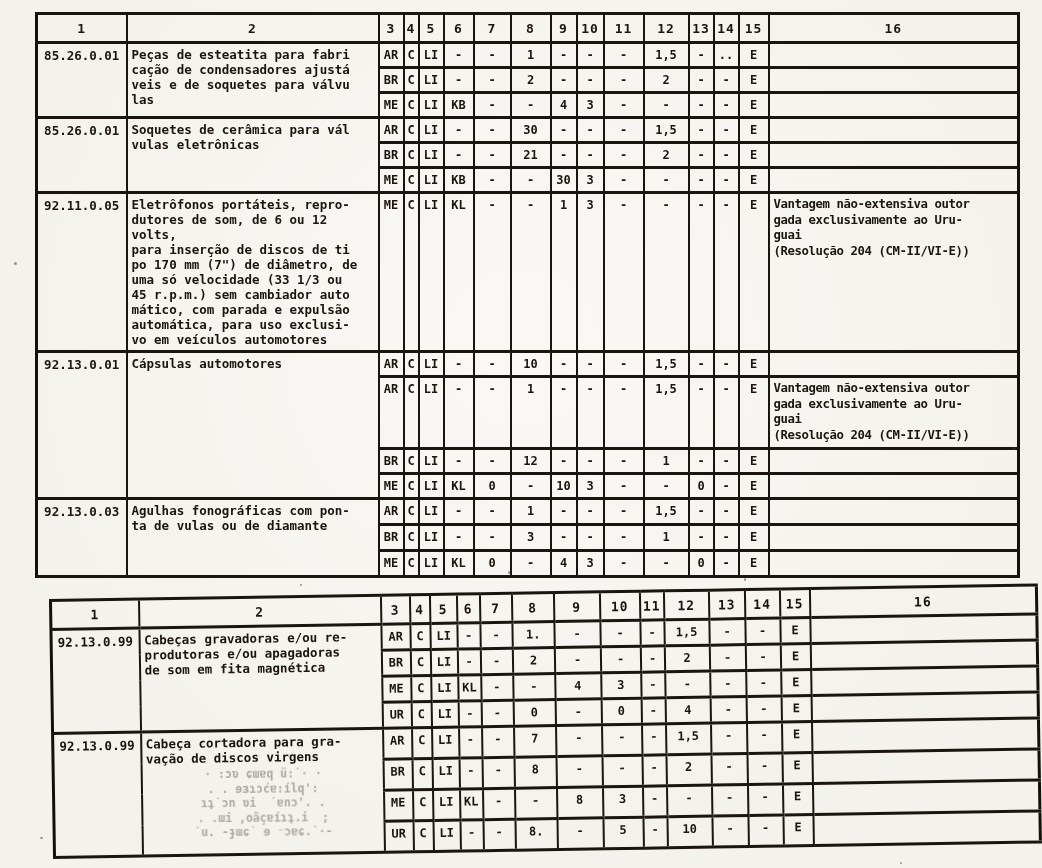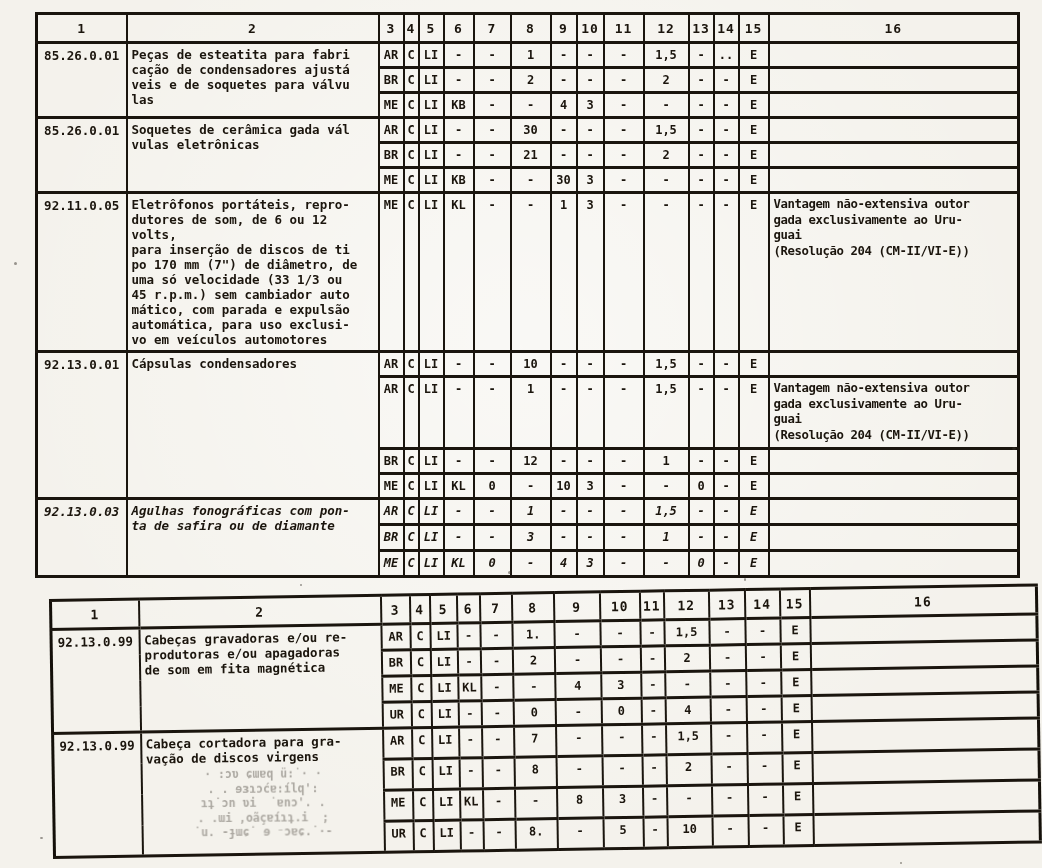--- a/index.html
+++ b/index.html
@@ -30,21 +30,21 @@
     font-size:13px;text-align:center;vertical-align:middle;height:24px;
     letter-spacing:1px;
   }
   td.code{font-size:12.5px;text-align:center;padding-top:4px;}
   td.desc{font-size:12.5px;line-height:15px;white-space:pre-line;padding:3px 4px;}
   td.val{font-size:12px;text-align:center;padding-top:4px;white-space:nowrap;overflow:hidden;}
   td.note{font-size:12.3px;line-height:15.5px;white-space:pre-line;padding:3px 4px;letter-spacing:-0.4px;}
   #t1 tr.std{height:25px;}
   #t1 tr.tall-note{height:72px;}
   #t1 tr.tall-desc{height:148px;}
-  #t1 tr.b4{height:26px;font-style:italic;}
+  #t1 tr.b4{height:26px;}
   #t2 tr.b0{height:26px;}
   #t2 tr.b1{height:31px;}
   .ghost{
     margin-top:2px;
     font-family:"DejaVu Sans Mono", monospace;
     font-size:11.5px;line-height:14.5px;
     color:#4a443c;opacity:.42;filter:blur(.4px);
     text-align:center;transform:rotate(.4deg);
     white-space:pre;
   }
@@ -142,21 +142,21 @@
           <td class="val">3</td>
           <td class="val">-</td>
           <td class="val">-</td>
           <td class="val">-</td>
           <td class="val">-</td>
           <td class="val">E</td>
           <td class="note"></td>
         </tr>
         <tr class="std">
           <td class="code" rowspan="3">85.26.0.01</td>
-          <td class="desc" rowspan="3"><span>Soquetes de cerâmica gada vál
+          <td class="desc" rowspan="3"><span>Soquetes de cerâmica para vál
 vulas eletrônicas</span></td>
           <td class="val">AR</td>
           <td class="val">C</td>
           <td class="val">LI</td>
           <td class="val">-</td>
           <td class="val">-</td>
           <td class="val">30</td>
           <td class="val">-</td>
           <td class="val">-</td>
           <td class="val">-</td>
@@ -222,21 +222,21 @@
           <td class="val">-</td>
           <td class="val">-</td>
           <td class="val">E</td>
           <td class="note">Vantagem não-extensiva outor
 gada exclusivamente ao  Uru-
 guai
 (Resolução 204 (CM-II/VI-E))</td>
         </tr>
         <tr class="std">
           <td class="code" rowspan="4">92.13.0.01</td>
-          <td class="desc" rowspan="4"><span>Cápsulas condensadores</span></td>
+          <td class="desc" rowspan="4"><span>Cápsulas automotores</span></td>
           <td class="val">AR</td>
           <td class="val">C</td>
           <td class="val">LI</td>
           <td class="val">-</td>
           <td class="val">-</td>
           <td class="val">10</td>
           <td class="val">-</td>
           <td class="val">-</td>
           <td class="val">-</td>
           <td class="val">1,5</td>
@@ -292,21 +292,21 @@
           <td class="val">-</td>
           <td class="val">-</td>
           <td class="val">0</td>
           <td class="val">-</td>
           <td class="val">E</td>
           <td class="note"></td>
         </tr>
         <tr class="b4">
           <td class="code" rowspan="3">92.13.0.03</td>
           <td class="desc" rowspan="3"><span>Agulhas fonográficas com pon-
-ta de safira ou de diamante</span></td>
+ta de vulas ou de diamante</span></td>
           <td class="val">AR</td>
           <td class="val">C</td>
           <td class="val">LI</td>
           <td class="val">-</td>
           <td class="val">-</td>
           <td class="val">1</td>
           <td class="val">-</td>
           <td class="val">-</td>
           <td class="val">-</td>
           <td class="val">1,5</td>

